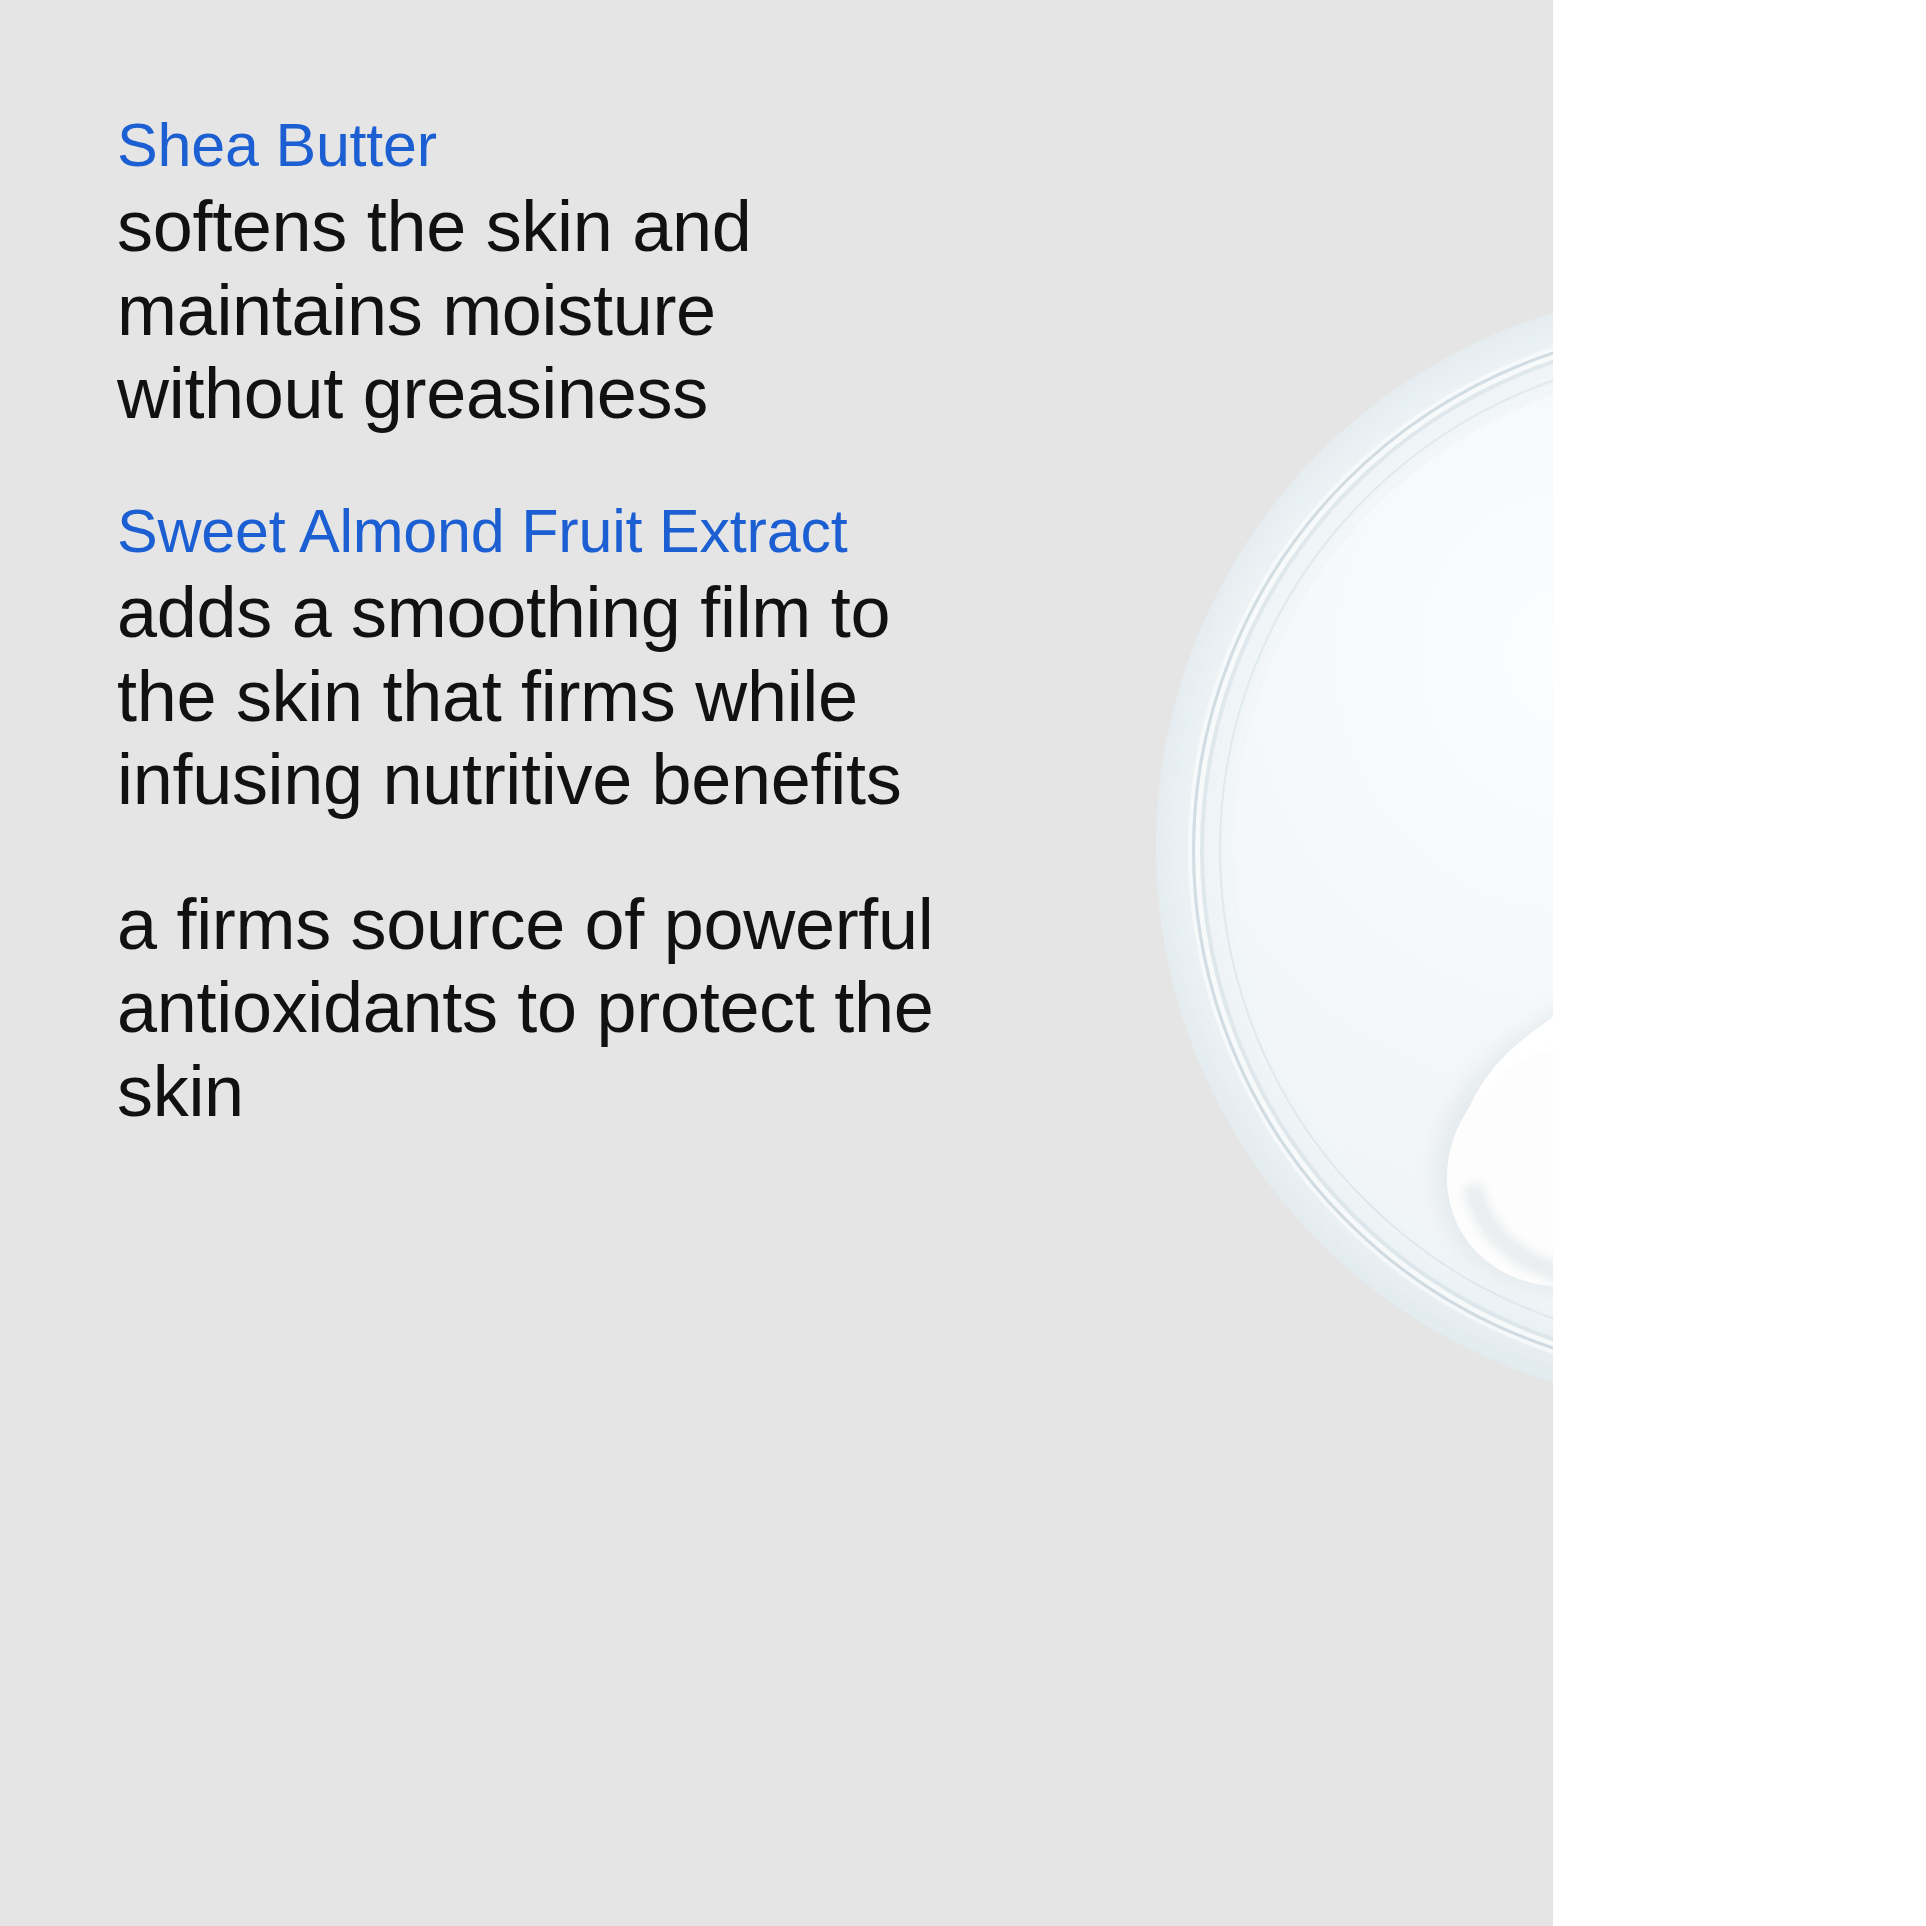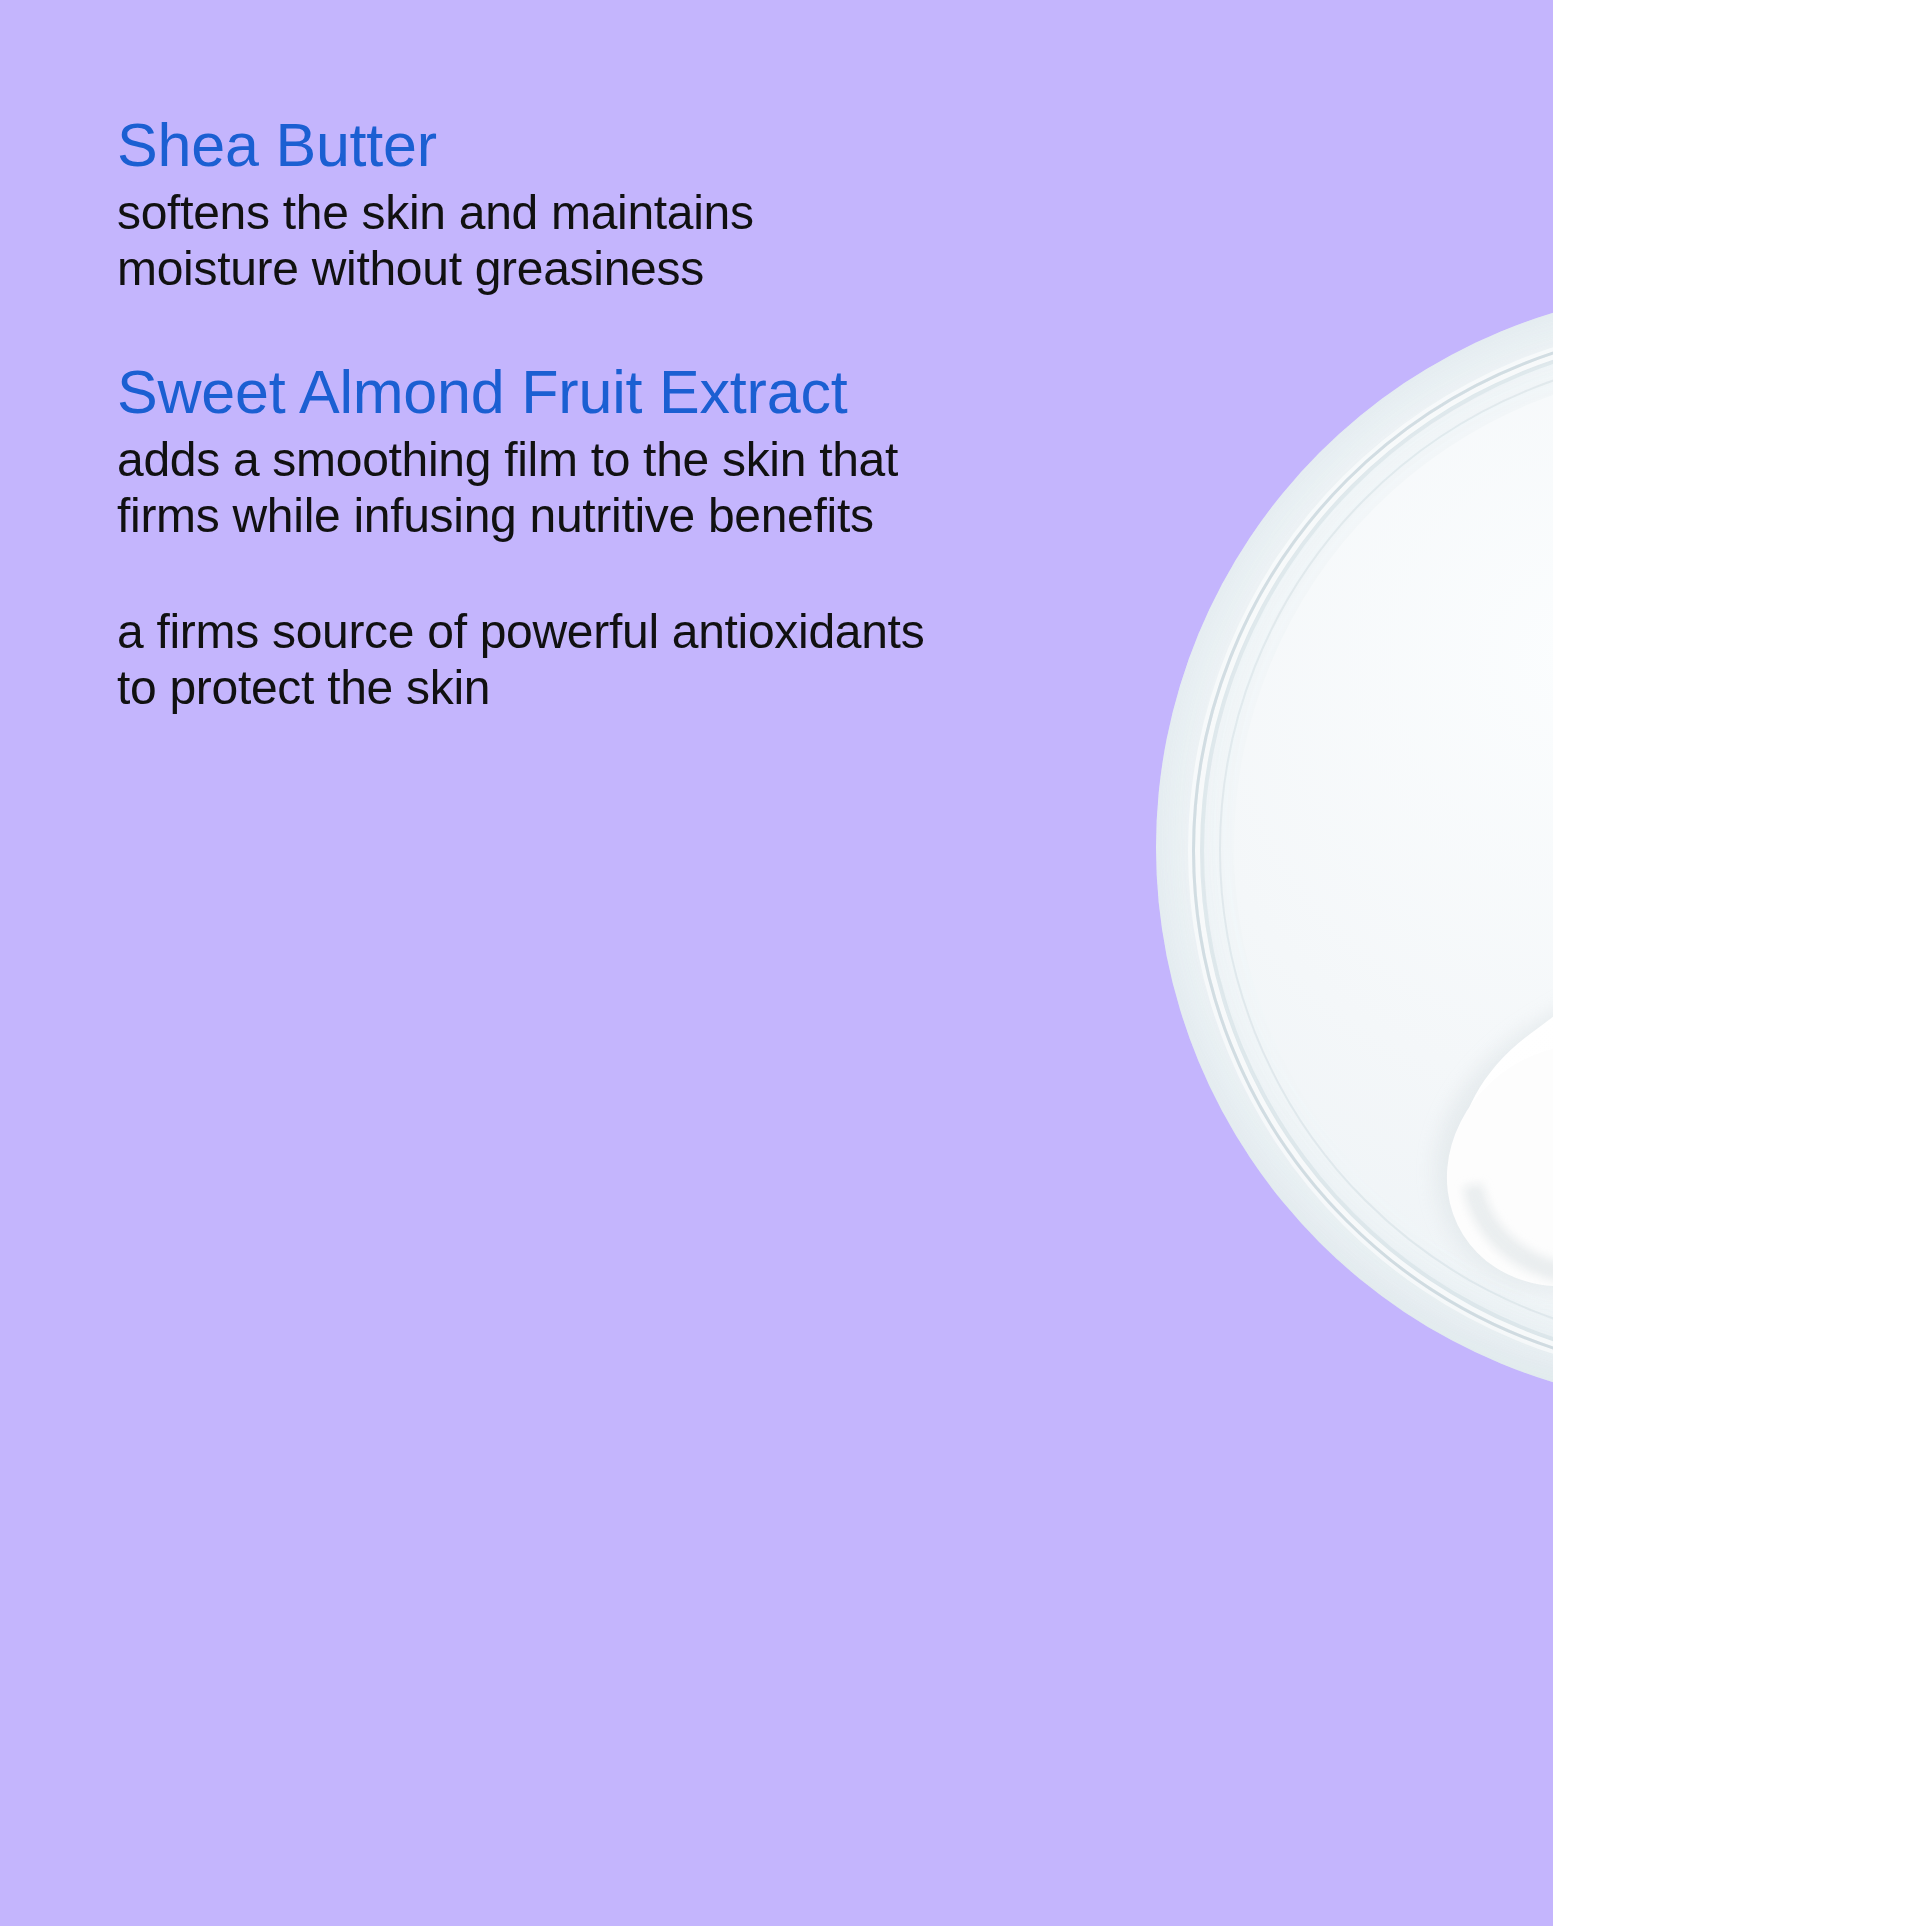--- a/index.html
+++ b/index.html
@@ -5,21 +5,21 @@
 <style>
   html, body {
     margin: 0;
     padding: 0;
     background: #ffffff;
   }
   #canvas {
     position: relative;
     width: 1553px;
     height: 1927px;
-    background: #c4b5fd;
+    background: #e5e5e5;
     overflow: hidden;
     font-family: "Liberation Sans", "DejaVu Sans", sans-serif;
   }
 
   
   #ingredient-list {
     position: absolute;
     left: 117px;
     top: 111px;
     width: 822px;
@@ -33,21 +33,21 @@
     color: #1b5fd2;
     font-size: 61px;
     line-height: 1.12;
     font-weight: 400;
     letter-spacing: -0.2px;
     margin: 0 0 6px 0;
     white-space: nowrap;
   }
   .ingredient-desc {
     color: #111111;
-    font-size: 48px;
+    font-size: 72px;
     line-height: 1.16;
     font-weight: 400;
     letter-spacing: -0.3px;
     margin: 0;
     max-width: 822px;
   }
 
   
   #petri-dish {
     position: absolute;

